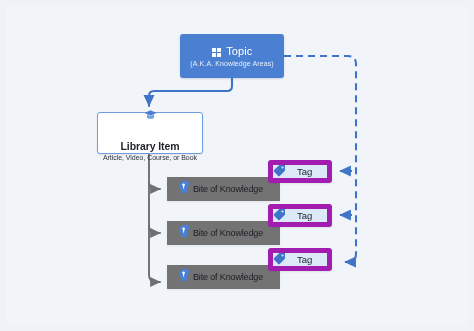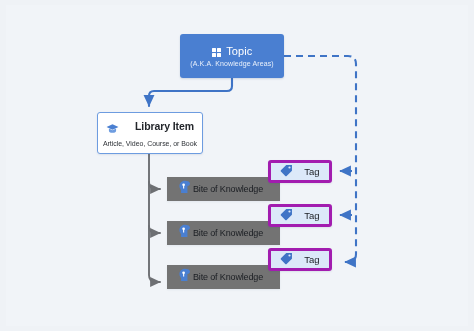--- a/index.html
+++ b/index.html
@@ -90,22 +90,23 @@
     border-radius: 3px;
     box-shadow: 0 1px 2px rgba(40,70,120,0.10);
     display: flex;
     flex-direction: column;
     align-items: center;
     justify-content: center;
     gap: 2px;
   }
   .library-title-row {
     display: flex;
-    align-items: flex-start;
+    align-items: center;
     gap: 16px;
+    flex-direction: column;
   }
   .library-title {
     color: #23262b;
     font-size: 10.5px;
     font-weight: bold;
     white-space: nowrap;
     letter-spacing: -.1px;
   }
   .library-sub {
     color: #2f3338;
@@ -136,25 +137,25 @@
   #bite-0 { left: 167px; top: 177px; }
   #bite-1 { left: 167px; top: 221px; }
   #bite-2 { left: 167px; top: 265px; }
 
   
   .tag-node {
     position: absolute;
     width: 64px;
     height: 23px;
     background: #dce9f9;
-    border: 3px solid #a21caf;
+    border: 5px solid #a21caf;
     border-radius: 3px;
     display: flex;
     align-items: center;
-    justify-content: center;
+    justify-content: flex-start;
     gap: 11px;
     box-sizing: border-box;
     box-shadow: 0 1px 2px rgba(40,70,120,0.10);
   }
   .tag-label {
     color: #1b1e23;
     font-size: 9.5px;
     white-space: nowrap;
   }
   #tag-0 { left: 268px; top: 160px; }

